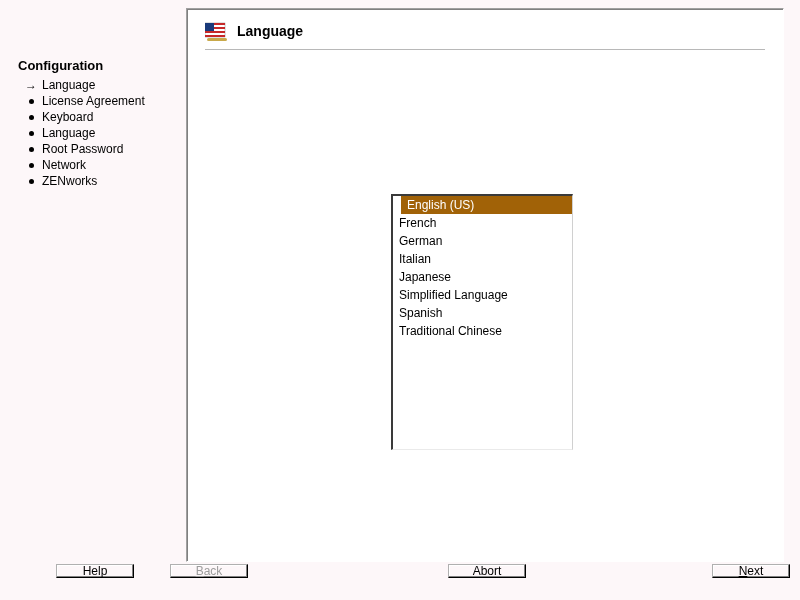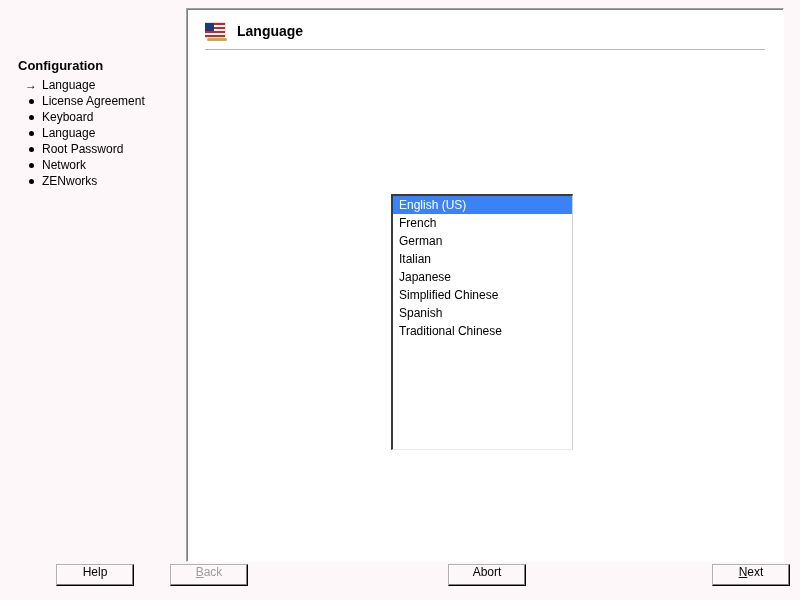--- a/index.html
+++ b/index.html
@@ -70,40 +70,41 @@
     border-bottom: 1px solid #eaeaea;
     overflow: hidden;
   }
   .lang-item {
     padding: 1px 6px;
     font-size: 12px;
     line-height: 16px;
     white-space: nowrap;
   }
   .lang-item.selected {
-    background: #3b82f6;
+    background: #a16207;
     color: #ffffff;
+    margin-left: 8px;
   }
 
   
   .button-row {
     position: absolute;
     bottom: 12px; left: 0; width: 100%; height: 24px;
   }
   .btn {
     position: absolute;
-    height: 22px; width: 78px;
+    height: 14px; width: 78px;
     background: #fdf7f9;
     border: 1px solid #000;
     border-top-color: #b0b0b0;
     border-left-color: #b0b0b0;
     box-shadow: inset -1px -1px 0 #808080, inset 1px 1px 0 #ffffff;
     font-size: 12px;
     font-family: inherit;
-    display: flex; align-items: flex-start; justify-content: center;
+    display: flex; align-items: center; justify-content: center;
     cursor: pointer;
   }
   .btn .ul { text-decoration: underline; }
   .btn.disabled { color: #9c9c9c; cursor: default; }
   .btn-help  { left: 56px; }
   .btn-back  { left: 170px; }
   .btn-abort { left: 448px; }
   .btn-next  { left: 712px; }
 </style>
 </head>
@@ -172,21 +173,21 @@
     </span>
     <div class="main-title">Language</div>
   </div>
 
   <div class="lang-box">
       <div class="lang-item selected">English (US)</div>
       <div class="lang-item">French</div>
       <div class="lang-item">German</div>
       <div class="lang-item">Italian</div>
       <div class="lang-item">Japanese</div>
-      <div class="lang-item">Simplified Chinese</div>
+      <div class="lang-item">Simplified Language</div>
       <div class="lang-item">Spanish</div>
       <div class="lang-item">Traditional Chinese</div>
     </div>
 </div>
 
 <div class="button-row">
   <button class="btn btn-help">
     <span>Help</span>
   </button>
   <button class="btn btn-back disabled">

